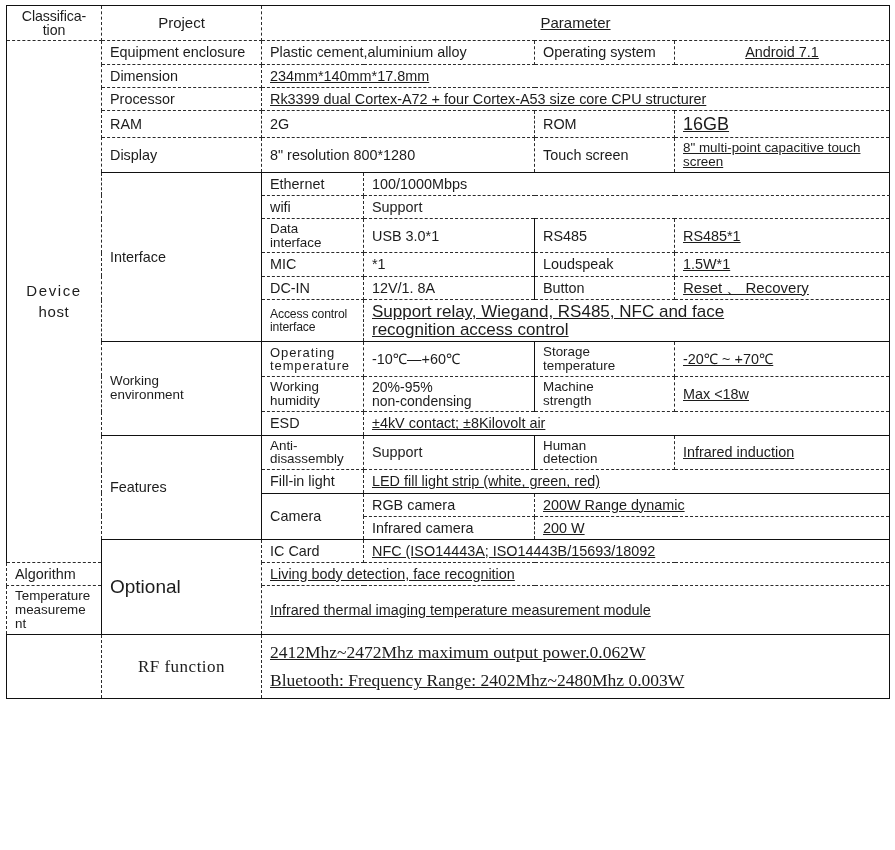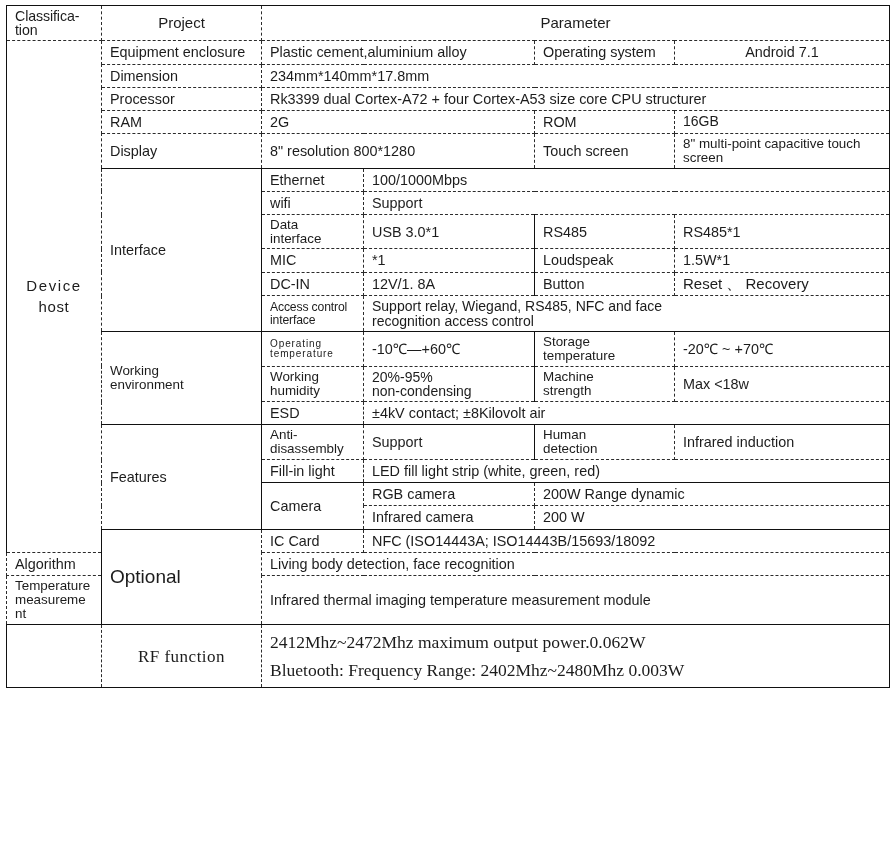--- a/index.html
+++ b/index.html
@@ -36,38 +36,38 @@
     border: 1px dashed #2b2b2b;
     padding: 3px 8px;
     vertical-align: middle;
     background: #ffffff;
     word-wrap: break-word;
     overflow-wrap: break-word;
   }
 
   
   .b-l-solid { border-left: 1.6px solid #111 !important; }
-  .b-r-solid { border-right: 1.6px solid #111 !important; }
+  .b-r-solid { border-right: 1.6px solid #111 !important; text-decoration: underline; }
   .b-t-solid { border-top: 1.6px solid #111 !important; }
   .b-b-solid { border-bottom: 1.6px solid #111 !important; }
 
   
   .sep-top   { border-top: 1.4px solid #111 !important; }
   .vs-l      { border-left: 1.2px solid #111 !important; }
 
   .ctr  { text-align: center; }
   .lft  { text-align: left; }
 
   .tight { line-height: 1.02; }
 
   .hdr-class {
     font-size: 14.2px;
     line-height: 1.0;
     letter-spacing: -0.1px;
-    text-align: left;
+    text-align: center;
     padding-left: 6px;
   }
 
   .devicehost {
     font-size: 15px;
     letter-spacing: 1.6px;
     line-height: 1.35;
     text-align: center;
   }
   .devicehost .ln2 { letter-spacing: 0.6px; }
@@ -77,21 +77,21 @@
     text-align: left;
   }
 
   .small-lbl {
     font-size: 12.2px;
     line-height: 1.02;
     letter-spacing: -0.15px;
   }
 
   .spaced-lbl {
-    font-size: 10px;
+    font-size: 13px;
     line-height: 1.02;
     letter-spacing: 0.9px;
   }
 
   .two-line {
     font-size: 13.4px;
     line-height: 1.04;
   }
 
   .rf-cell {
@@ -151,21 +151,21 @@
 
     <tr>
       <td class="lft">Processor</td>
       <td class="lft pad-l-more b-r-solid" colspan="4">Rk3399 dual Cortex-A72 + four Cortex-A53 size core CPU structurer</td>
     </tr>
 
     <tr>
       <td class="lft">RAM</td>
       <td class="lft pad-l-more" colspan="2">2G</td>
       <td class="lft">ROM</td>
-      <td class="lft b-r-solid" style="font-size:14px">16GB</td>
+      <td class="lft b-r-solid" style="font-size:18px">16GB</td>
     </tr>
 
     <tr>
       <td class="lft">Display</td>
       <td class="lft pad-l-more" colspan="2">8" resolution 800*1280</td>
       <td class="lft">Touch screen</td>
       <td class="lft b-r-solid two-line">8" multi-point capacitive touch screen</td>
     </tr>
 
     <tr>
@@ -203,21 +203,21 @@
       <td class="lft">12V/1. 8A</td>
       <td class="lft vs-l">Button</td>
       <td class="lft b-r-solid" style="font-size:15px">Reset 、 Recovery</td>
     </tr>
 
     <tr>
       <td class="lft vs-l small-lbl">
         <div>Access control</div>
         <div>interface</div>
       </td>
-      <td class="lft tight b-r-solid" colspan="3" style="font-size:14px">
+      <td class="lft tight b-r-solid" colspan="3" style="font-size:17px">
         <div>Support relay, Wiegand, RS485, NFC and face</div>
         <div>recognition access control</div>
       </td>
     </tr>
 
     <tr>
       <td class="lft sep-top two-line" rowspan="3">
         <div>Working</div>
         <div>environment</div>
       </td>

